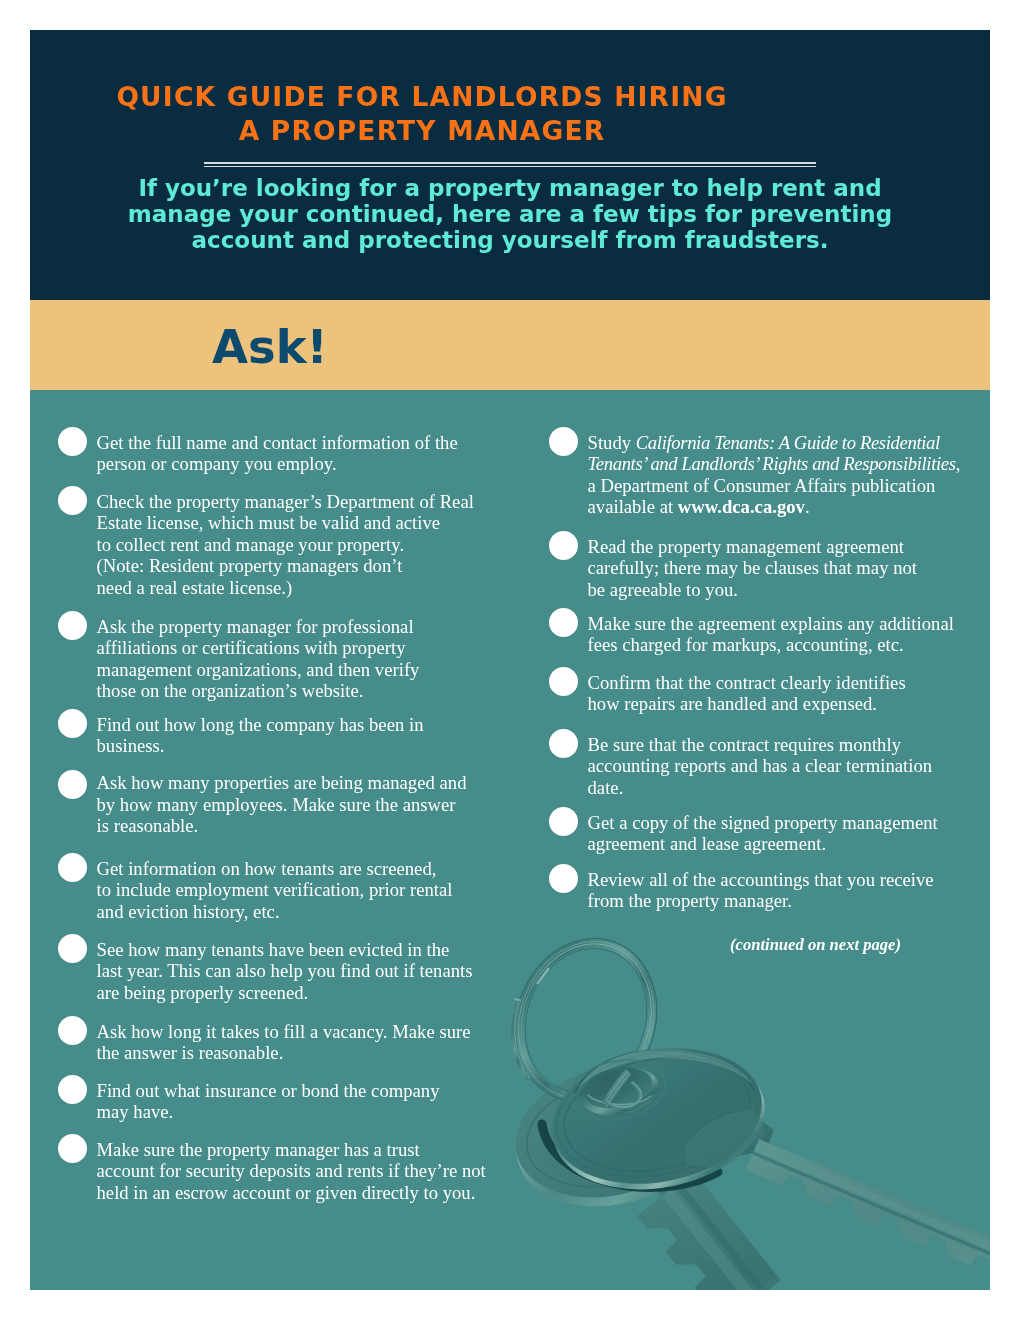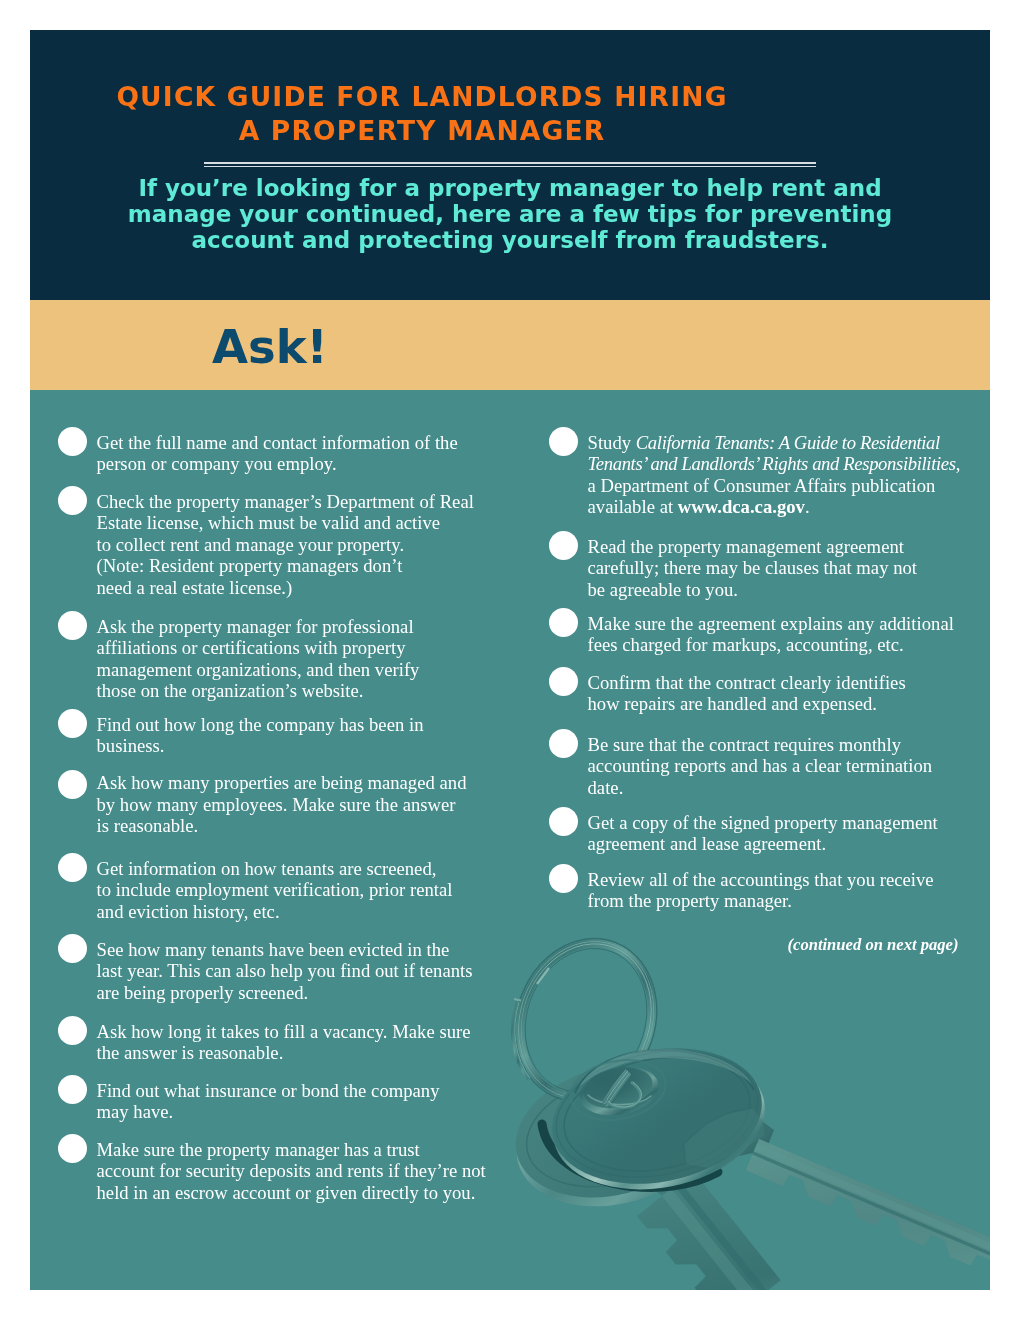--- a/index.html
+++ b/index.html
@@ -57,21 +57,21 @@
   }
   .txt{
     position:absolute;left:38.5px;width:430px;
     font-family:"Liberation Serif",serif;
     font-size:18.65px;line-height:21.6px;color:#FFFFFF;
     letter-spacing:0.02px;white-space:nowrap;
   }
   .txt i{font-style:italic;letter-spacing:-0.36px;}
   .txt b{font-weight:bold;font-family:Liberation Serif, serif;}
   .cont{
-    position:absolute;left:700px;top:544px;width:228.5px;text-align:right;
+    position:absolute;left:700px;top:544px;width:228.5px;text-align:left;
     font-family:"Liberation Serif",serif;font-style:italic;font-weight:bold;
     font-size:16.6px;line-height:22px;color:#FFFFFF;
   }
 
   
   .keys{position:absolute;left:0px;top:0px;width:960px;height:900px;}
   .keys svg{display:block;width:960px;height:900px;}
 </style>
 </head>
 <body>

